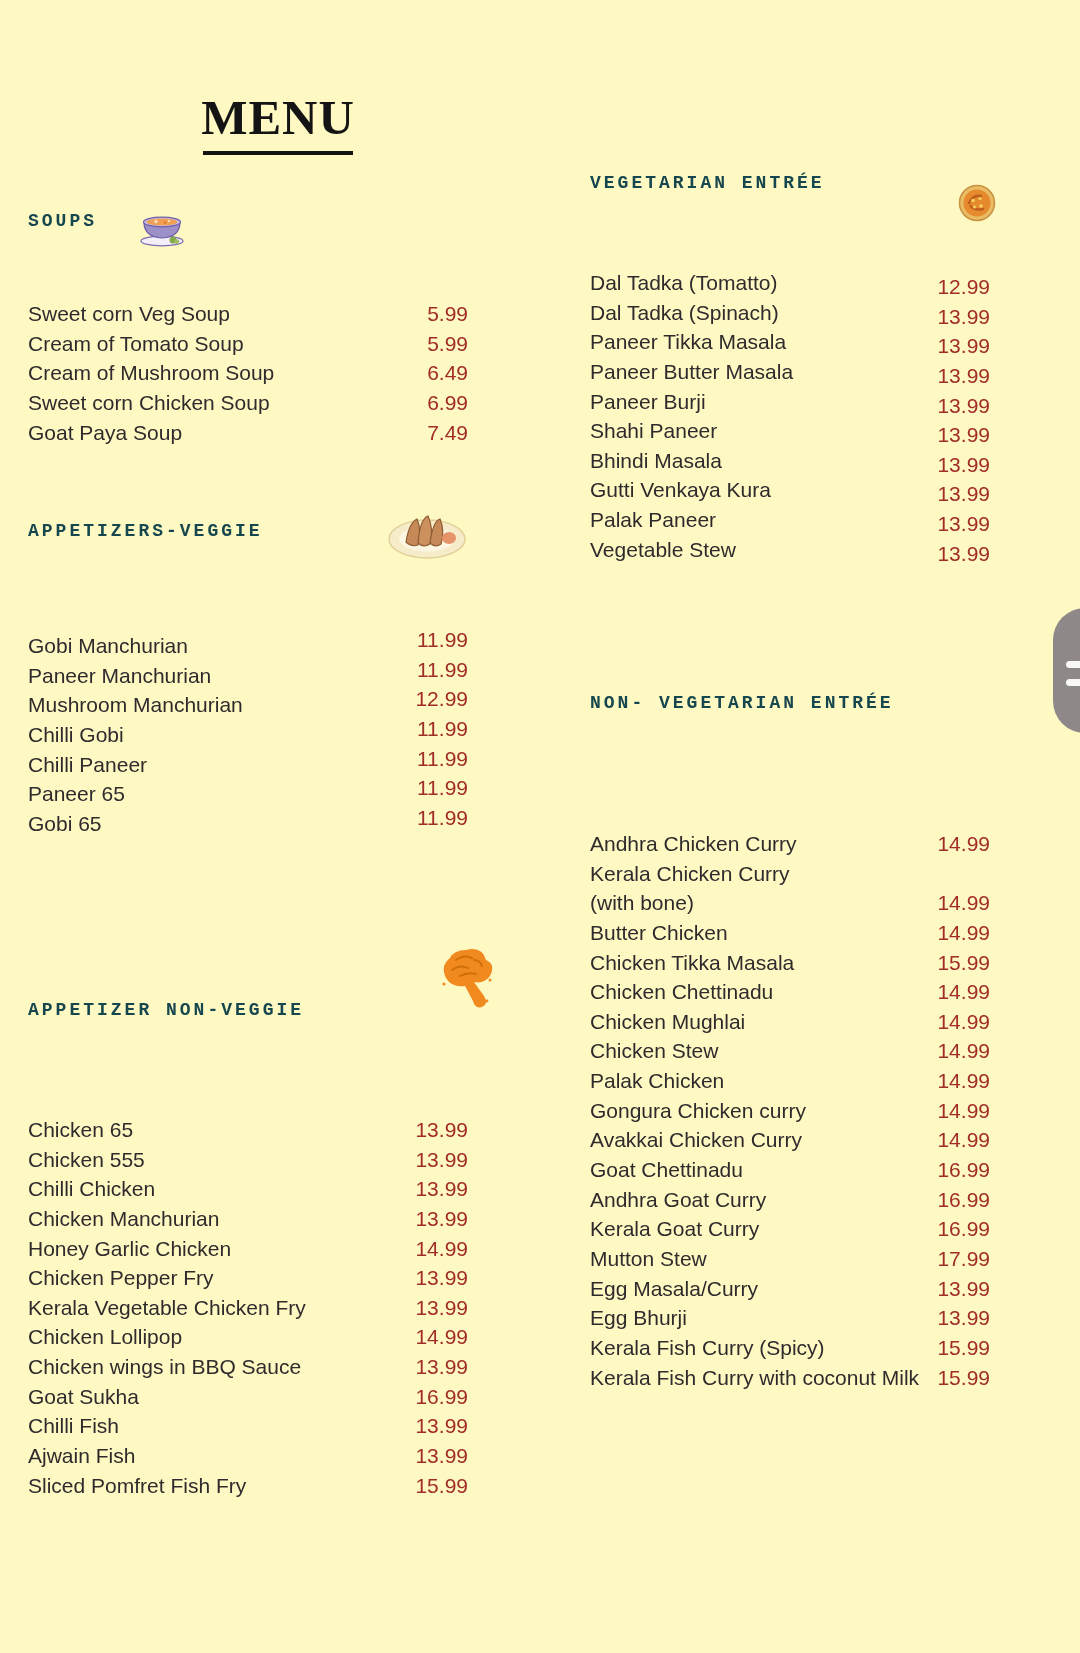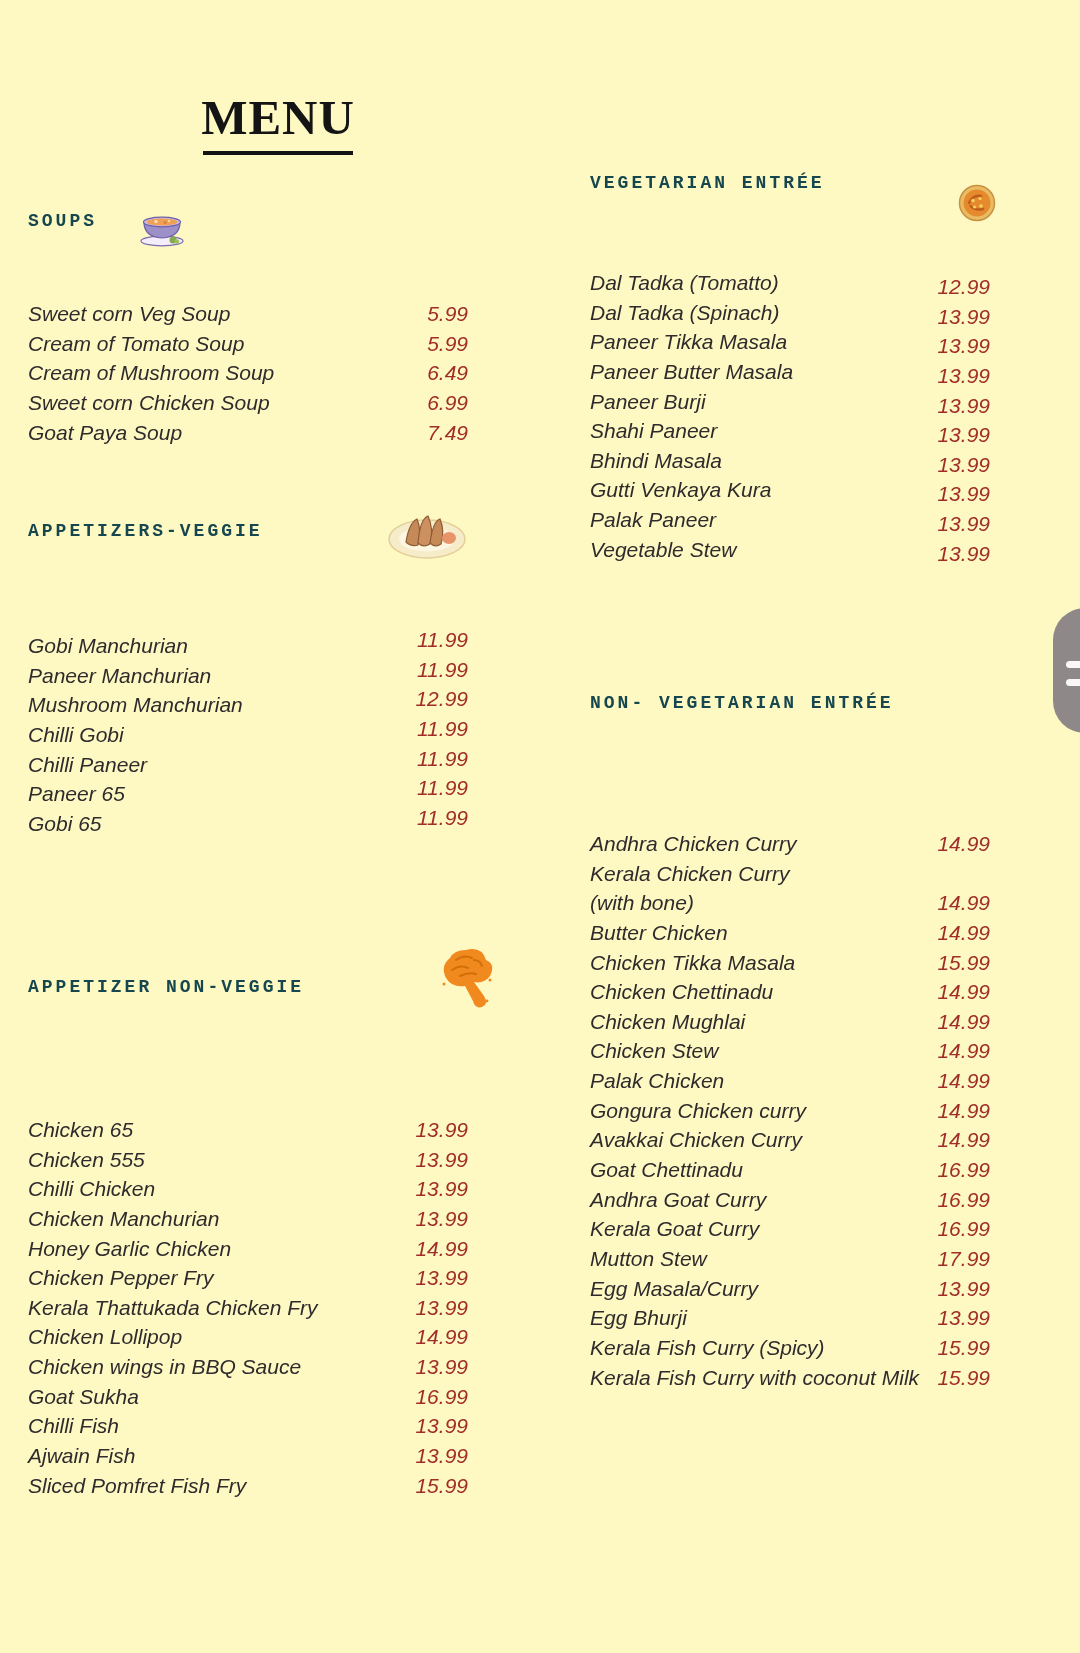--- a/index.html
+++ b/index.html
@@ -12,38 +12,38 @@
     font-family:"Liberation Serif",serif;font-weight:700;font-size:49px;
     line-height:1.08;color:#141414;letter-spacing:1px;
   }
   .title-underline{width:150px;height:4px;background:#141414;margin:6px auto 0;}
   .section-header{
     position:absolute;font-family:Liberation Mono, monospace;font-weight:700;
     font-size:18px;letter-spacing:3px;color:#17474e;white-space:nowrap;line-height:1.1;
   }
   .icon{position:absolute;display:block;}
   .menu-list{position:absolute;}
-  .menu-list .row{position:relative;height:29.65px;font-style:italic;}
+  .menu-list .row{position:relative;height:29.65px;}
   .menu-list .name{
     position:absolute;left:0;top:0;white-space:nowrap;
     font-size:21px;line-height:29.65px;color:#2f2b2d;
   }
   .menu-list .price{
     position:absolute;right:0;top:0;white-space:nowrap;
     font-size:21px;line-height:29.65px;color:#a12d28;
   }
   .offset-up .price{transform:translateY(-6px);}
   .offset-down .price{transform:translateY(4px);}
   #soups-header{left:28px;top:212px;}
   #soups-icon{left:139px;top:209px;}
   #soups-list{left:28px;top:299px;width:440px;}
   #app-veg-header{left:28px;top:522px;}
   #app-veg-icon{left:386px;top:510px;}
   #app-veg-list{left:28px;top:631px;width:440px;}
-  #app-nonveg-header{left:28px;top:978px;}
+  #app-nonveg-header{left:28px;top:1001px;}
   #app-nonveg-icon{left:438px;top:946px;}
   #app-nonveg-list{left:28px;top:1069px;width:440px;margin-top:46px;}
   #veg-entree-header{left:590px;top:174px;}
   #veg-entree-icon{left:958px;top:184px;}
   #veg-entree-list{left:590px;top:268px;width:400px;}
   #nonveg-entree-header{left:590px;top:694px;}
   #nonveg-entree-list{left:590px;top:829px;width:400px;}
   .scroll-pill{
     position:absolute;left:1053px;top:608px;width:64px;height:125px;
     background:#8e8888;border-radius:34px;cursor:pointer;
@@ -192,21 +192,21 @@
         <span class="name">Honey Garlic Chicken</span>
         <span class="price">14.99</span>
       </div>
 
       <div class="row">
         <span class="name">Chicken Pepper Fry</span>
         <span class="price">13.99</span>
       </div>
 
       <div class="row">
-        <span class="name">Kerala Thattukada Chicken Fry</span>
+        <span class="name">Kerala Vegetable Chicken Fry</span>
         <span class="price">13.99</span>
       </div>
 
       <div class="row">
         <span class="name">Chicken Lollipop</span>
         <span class="price">14.99</span>
       </div>
 
       <div class="row">
         <span class="name">Chicken wings in BBQ Sauce</span>

